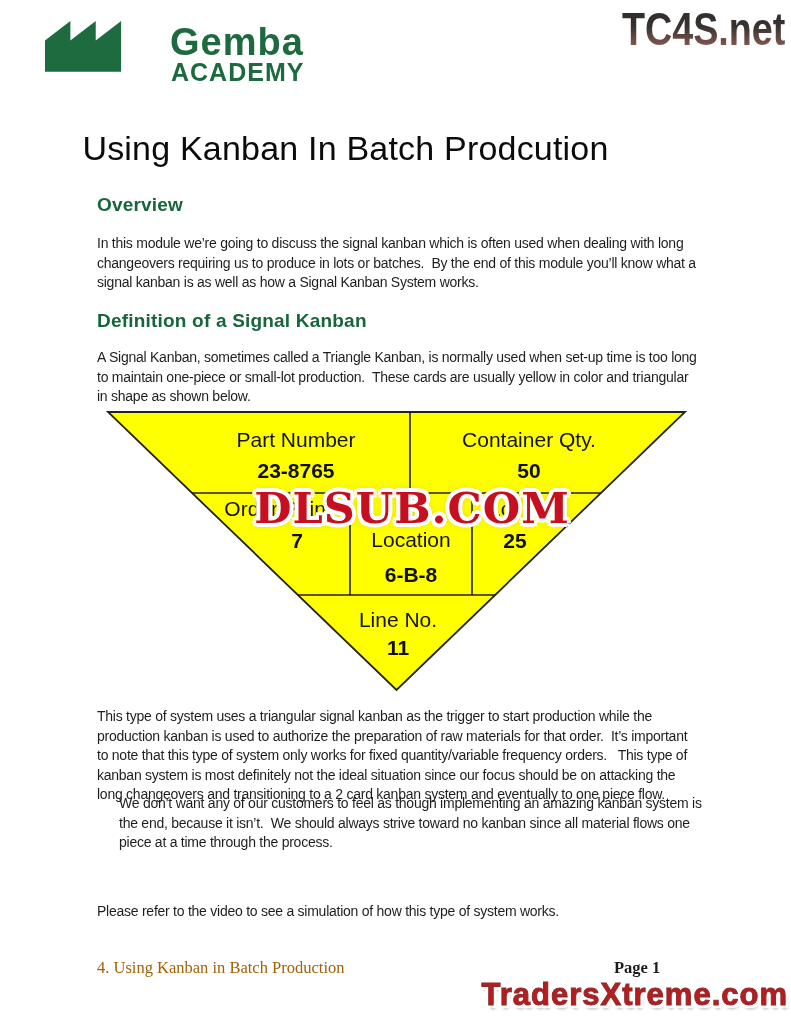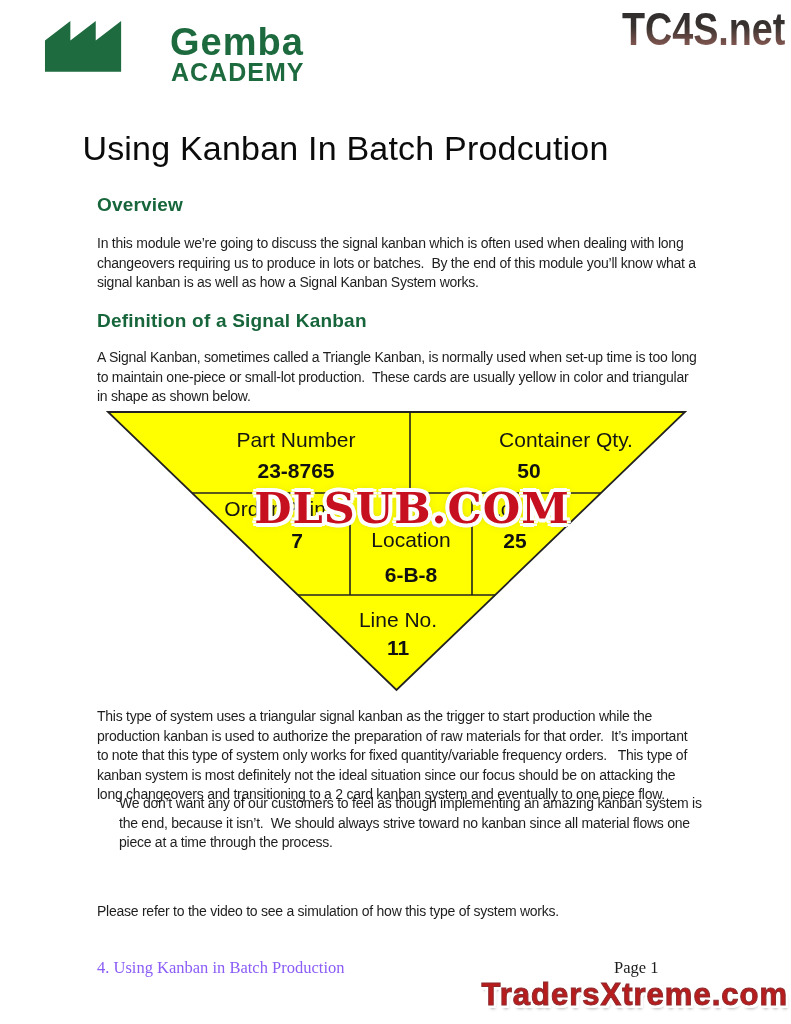--- a/index.html
+++ b/index.html
@@ -50,22 +50,22 @@
     left:412px;top:483px;transform:translateX(-50%);
     font-family:"DejaVu Serif",serif;font-weight:bold;font-size:43px;letter-spacing:1px;
     color:#C6101F;white-space:nowrap;
     text-shadow:
       -3px -3px 0 #fff, 3px -3px 0 #fff, -3px 3px 0 #fff, 3px 3px 0 #fff,
       -4px 0 0 #fff, 4px 0 0 #fff, 0 -4px 0 #fff, 0 4px 0 #fff,
       0 0 9px rgba(110,110,110,.55);
   }
 
   
-  .footer-left{left:97px;top:958px;font-family:"Liberation Serif",serif;font-size:16.5px;color:#8b5cf6;}
-  .footer-page{left:614px;top:958px;font-family:"Liberation Serif",serif;font-size:16.5px;color:#1c1c1c;}
+  .footer-left{left:97px;top:958px;font-family:"Liberation Serif",serif;font-size:16.5px;color:#a16207;}
+  .footer-page{left:614px;top:958px;font-family:"Liberation Serif",serif;font-size:16.5px;color:#1c1c1c;font-weight:bold;}
 
   .traders{
     right:3px;top:977px;
     font-size:31px;font-weight:bold;letter-spacing:1px;color:#b91c1c;white-space:nowrap;
     -webkit-text-stroke:1px #8c2a2e;
     text-shadow:
       -3px -3px 0 #fff, 3px -3px 0 #fff, -3px 3px 0 #fff, 3px 3px 0 #fff,
       -3px 0 0 #fff, 3px 0 0 #fff, 0 -3px 0 #fff, 0 3px 0 #fff,
       2px 4px 3px rgba(40,40,40,.35);
   }
@@ -97,21 +97,21 @@
     <line x1="410" y1="4" x2="410" y2="85" stroke="#222222" stroke-width="1.6"></line>
     <line x1="192" y1="85" x2="601" y2="85" stroke="#222222" stroke-width="1.6"></line>
     <line x1="350" y1="85" x2="350" y2="187" stroke="#222222" stroke-width="1.6"></line>
     <line x1="472" y1="85" x2="472" y2="187" stroke="#222222" stroke-width="1.6"></line>
     <line x1="298" y1="187" x2="495" y2="187" stroke="#222222" stroke-width="1.6"></line>
   </svg>
 
   <div class="tri-label" style="left:296px;top:20px;">Part Number</div>
   <div class="tri-value" style="left:296px;top:51px;">23-8765</div>
 
-  <div class="tri-label" style="left:529px;top:20px;margin-left:37px;">Container Qty.</div>
+  <div class="tri-label" style="left:529px;top:20px;">Container Qty.</div>
   <div class="tri-value" style="left:529px;top:51px;">50</div>
 
   <div class="tri-label" style="left:278px;top:89px;">Order Point</div>
   <div class="tri-value" style="left:297px;top:121px;">7</div>
 
   <div class="tri-label" style="left:411px;top:120px;">Location</div>
   <div class="tri-value" style="left:411px;top:155px;">6-B-8</div>
 
   <div class="tri-label" style="left:527px;top:89px;">Lot Size</div>
   <div class="tri-value" style="left:515px;top:121px;">25</div>

